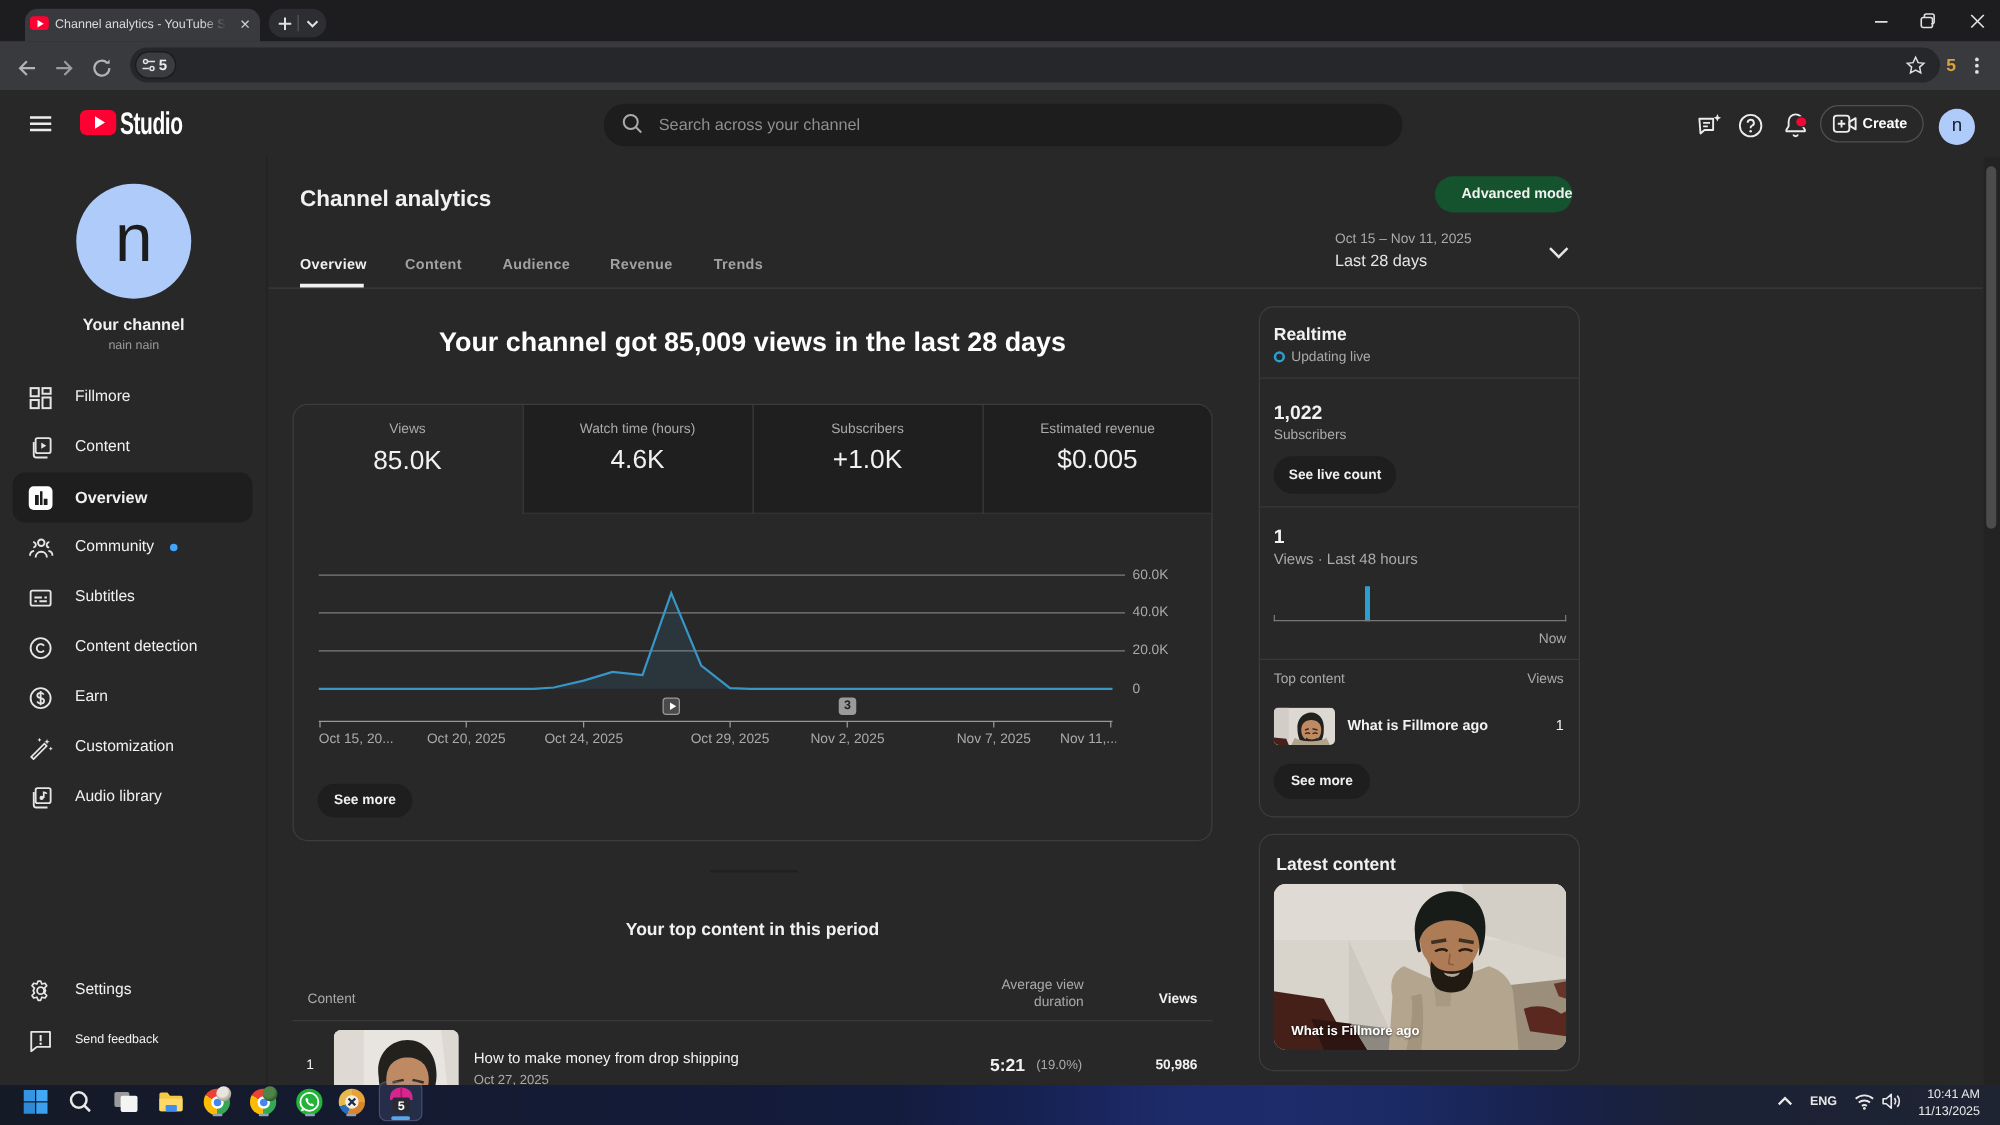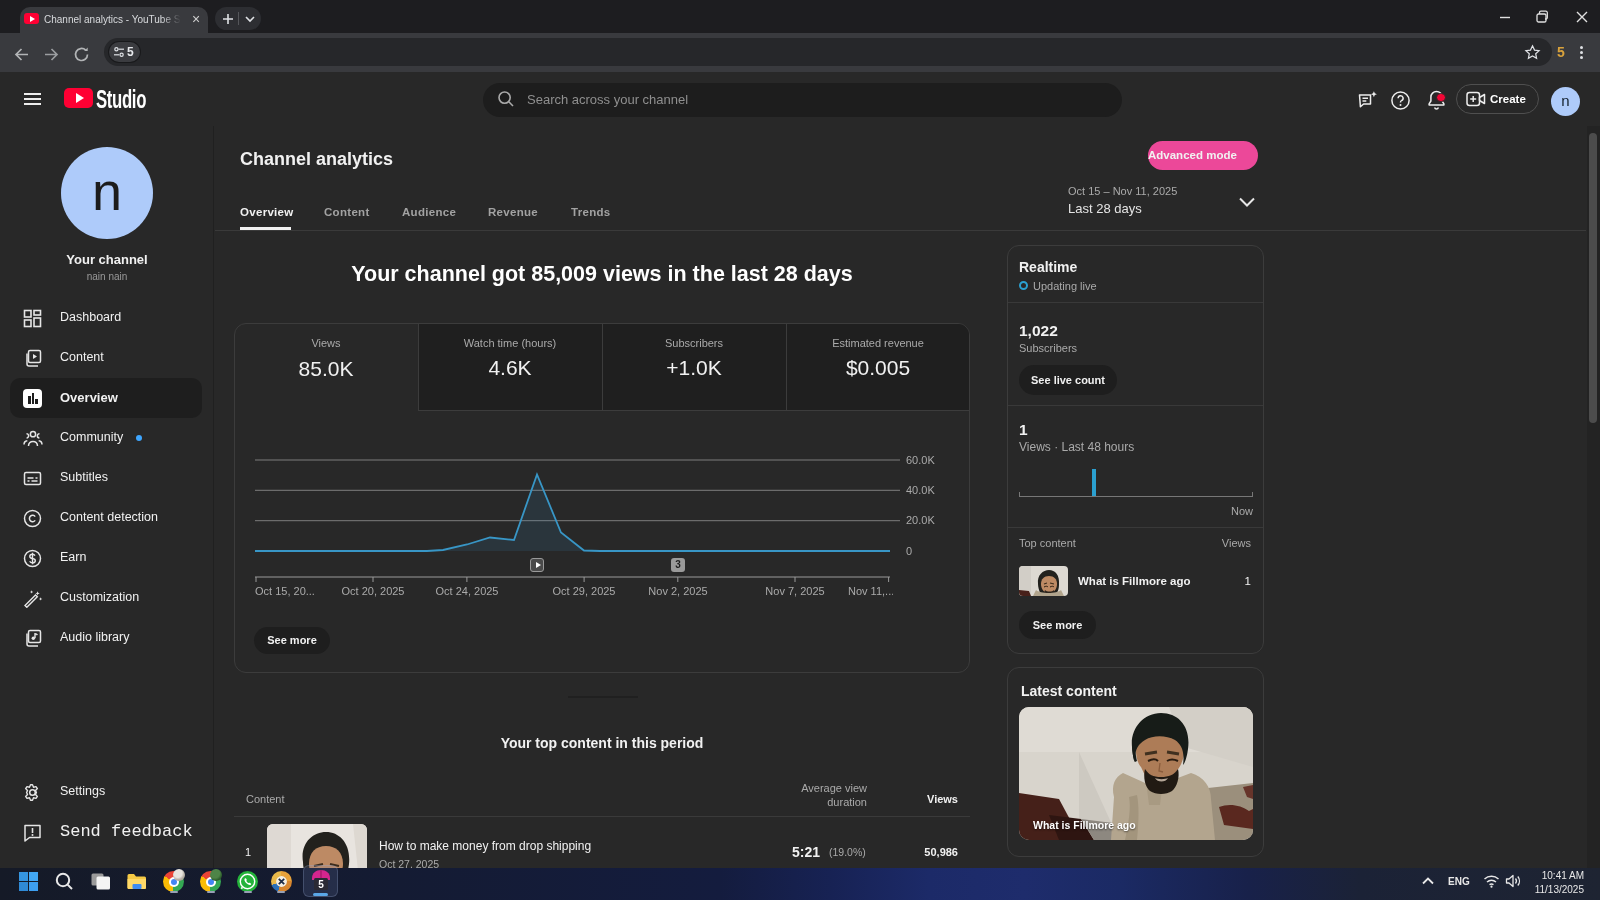--- a/index.html
+++ b/index.html
@@ -116,21 +116,21 @@
   <div class="abs" style="left:0;top:271px;width:214px;text-align:center;color:#9a9a9a;font-size:10px;">nain nain</div>
 
   <div class="abs" style="left:10px;top:378px;width:192px;height:40px;background:#1e1e1e;border-radius:10px;"></div>
 
   <svg class="abs" style="left:23px;top:309px;" width="19" height="19" viewBox="0 0 19 19">
       <rect x="1.5" y="1.5" width="6.5" height="6.5" stroke="#e5e5e5" stroke-width="1.6" fill="none"></rect>
       <rect x="11" y="1.5" width="6.5" height="4.5" stroke="#e5e5e5" stroke-width="1.6" fill="none"></rect>
       <rect x="1.5" y="11" width="6.5" height="6.5" stroke="#e5e5e5" stroke-width="1.6" fill="none"></rect>
       <rect x="11" y="9" width="6.5" height="8.5" stroke="#e5e5e5" stroke-width="1.6" fill="none"></rect>
     </svg>
-  <div class="abs" style="left:60px;top:310px;color:#f1f1f1;font-size:12.5px;line-height:15px;">Dashboard</div>
+  <div class="abs" style="left:60px;top:310px;color:#f1f1f1;font-size:12.5px;line-height:15px;">Fillmore</div>
 
   <svg class="abs" style="left:23px;top:349px;" width="19" height="19" viewBox="0 0 19 19">
       <path d="M4 4.5V15a2 2 0 0 0 2 2h9" stroke="#e5e5e5" stroke-width="1.5" fill="none"></path>
       <rect x="5.5" y="1.5" width="12" height="12" rx="1.5" stroke="#e5e5e5" stroke-width="1.5" fill="none"></rect>
       <path d="M10 5l4 2.5-4 2.5z" fill="#e5e5e5"></path>
     </svg>
   <div class="abs" style="left:60px;top:350px;color:#f1f1f1;font-size:12.5px;line-height:15px;">Content</div>
 
   <div class="abs" style="left:23px;top:389px;width:19px;height:19px;background:#fff;border-radius:4px;"></div>
   <div class="abs" style="left:28px;top:396px;width:2.5px;height:8px;background:#1e1e1e;"></div>
@@ -182,24 +182,24 @@
       <circle cx="9.5" cy="9.5" r="2.8" stroke="#e5e5e5" stroke-width="1.5" fill="none"></circle>
       <path d="M9.5 1.8l1 2.4 2.5-.6 1.4 2-1.9 1.9.9 2-.9 2 1.9 1.9-1.4 2-2.5-.6-1 2.4h-2l-1-2.4-2.5.6-1.4-2 1.9-1.9-.9-2 .9-2-1.9-1.9 1.4-2 2.5.6 1-2.4z" stroke="#e5e5e5" stroke-width="1.4" fill="none" stroke-linejoin="round"></path>
     </svg>
   <div class="abs" style="left:60px;top:784px;color:#f1f1f1;font-size:12.5px;line-height:15px;">Settings</div>
 
   <svg class="abs" style="left:23px;top:823px;" width="19" height="19" viewBox="0 0 19 19">
       <path d="M2 2.5h15v12H6.5L2 18z" stroke="#e5e5e5" stroke-width="1.5" fill="none" stroke-linejoin="round"></path>
       <path d="M9.5 5v5" stroke="#e5e5e5" stroke-width="1.6"></path>
       <circle cx="9.5" cy="12" r="1" fill="#e5e5e5"></circle>
     </svg>
-  <div class="abs" style="left:60px;top:824px;color:#f1f1f1;font-size:17px;line-height:15px;font-family:Liberation Mono, monospace;">Send feedback</div>
+  <div class="abs" style="left:60px;top:824px;color:#f1f1f1;font-size:10px;line-height:15px;">Send feedback</div>
 
   <div class="abs" style="left:240px;top:147px;color:#f1f1f1;font-size:18px;font-weight:bold;line-height:24px;">Channel analytics</div>
-  <div class="abs" style="left:1148px;top:141px;width:110px;height:29px;background:#ec4899;border-radius:15px;color:#f1f1f1;font-size:11.5px;font-weight:bold;text-align:left;line-height:29px;">Advanced mode</div>
+  <div class="abs" style="left:1148px;top:141px;width:110px;height:29px;background:#14532d;border-radius:15px;color:#f1f1f1;font-size:11.5px;font-weight:bold;text-align:right;line-height:29px;">Advanced mode</div>
   <div class="abs" style="left:240px;top:205px;color:#f1f1f1;font-size:11.5px;font-weight:bold;letter-spacing:0.3px;line-height:14px;">Overview</div>
   <div class="abs" style="left:324px;top:205px;color:#a2a2a2;font-size:11.5px;font-weight:bold;letter-spacing:0.3px;line-height:14px;">Content</div>
   <div class="abs" style="left:402px;top:205px;color:#a2a2a2;font-size:11.5px;font-weight:bold;letter-spacing:0.3px;line-height:14px;">Audience</div>
   <div class="abs" style="left:488px;top:205px;color:#a2a2a2;font-size:11.5px;font-weight:bold;letter-spacing:0.3px;line-height:14px;">Revenue</div>
   <div class="abs" style="left:571px;top:205px;color:#a2a2a2;font-size:11.5px;font-weight:bold;letter-spacing:0.3px;line-height:14px;">Trends</div>
   <div class="abs" style="left:215px;top:230px;width:1371px;height:1px;background:#3a3a3a;"></div>
   <div class="abs" style="left:240px;top:227px;width:51px;height:3px;background:#f1f1f1;"></div>
   <div class="abs" style="left:1068px;top:185px;color:#aaa;font-size:11px;line-height:13px;">Oct 15 – Nov 11, 2025</div>
   <div class="abs" style="left:1068px;top:200px;color:#e5e5e5;font-size:13px;line-height:17px;">Last 28 days</div>
   <svg class="abs" style="left:1238px;top:195px;" width="18" height="14" viewBox="0 0 18 14">

